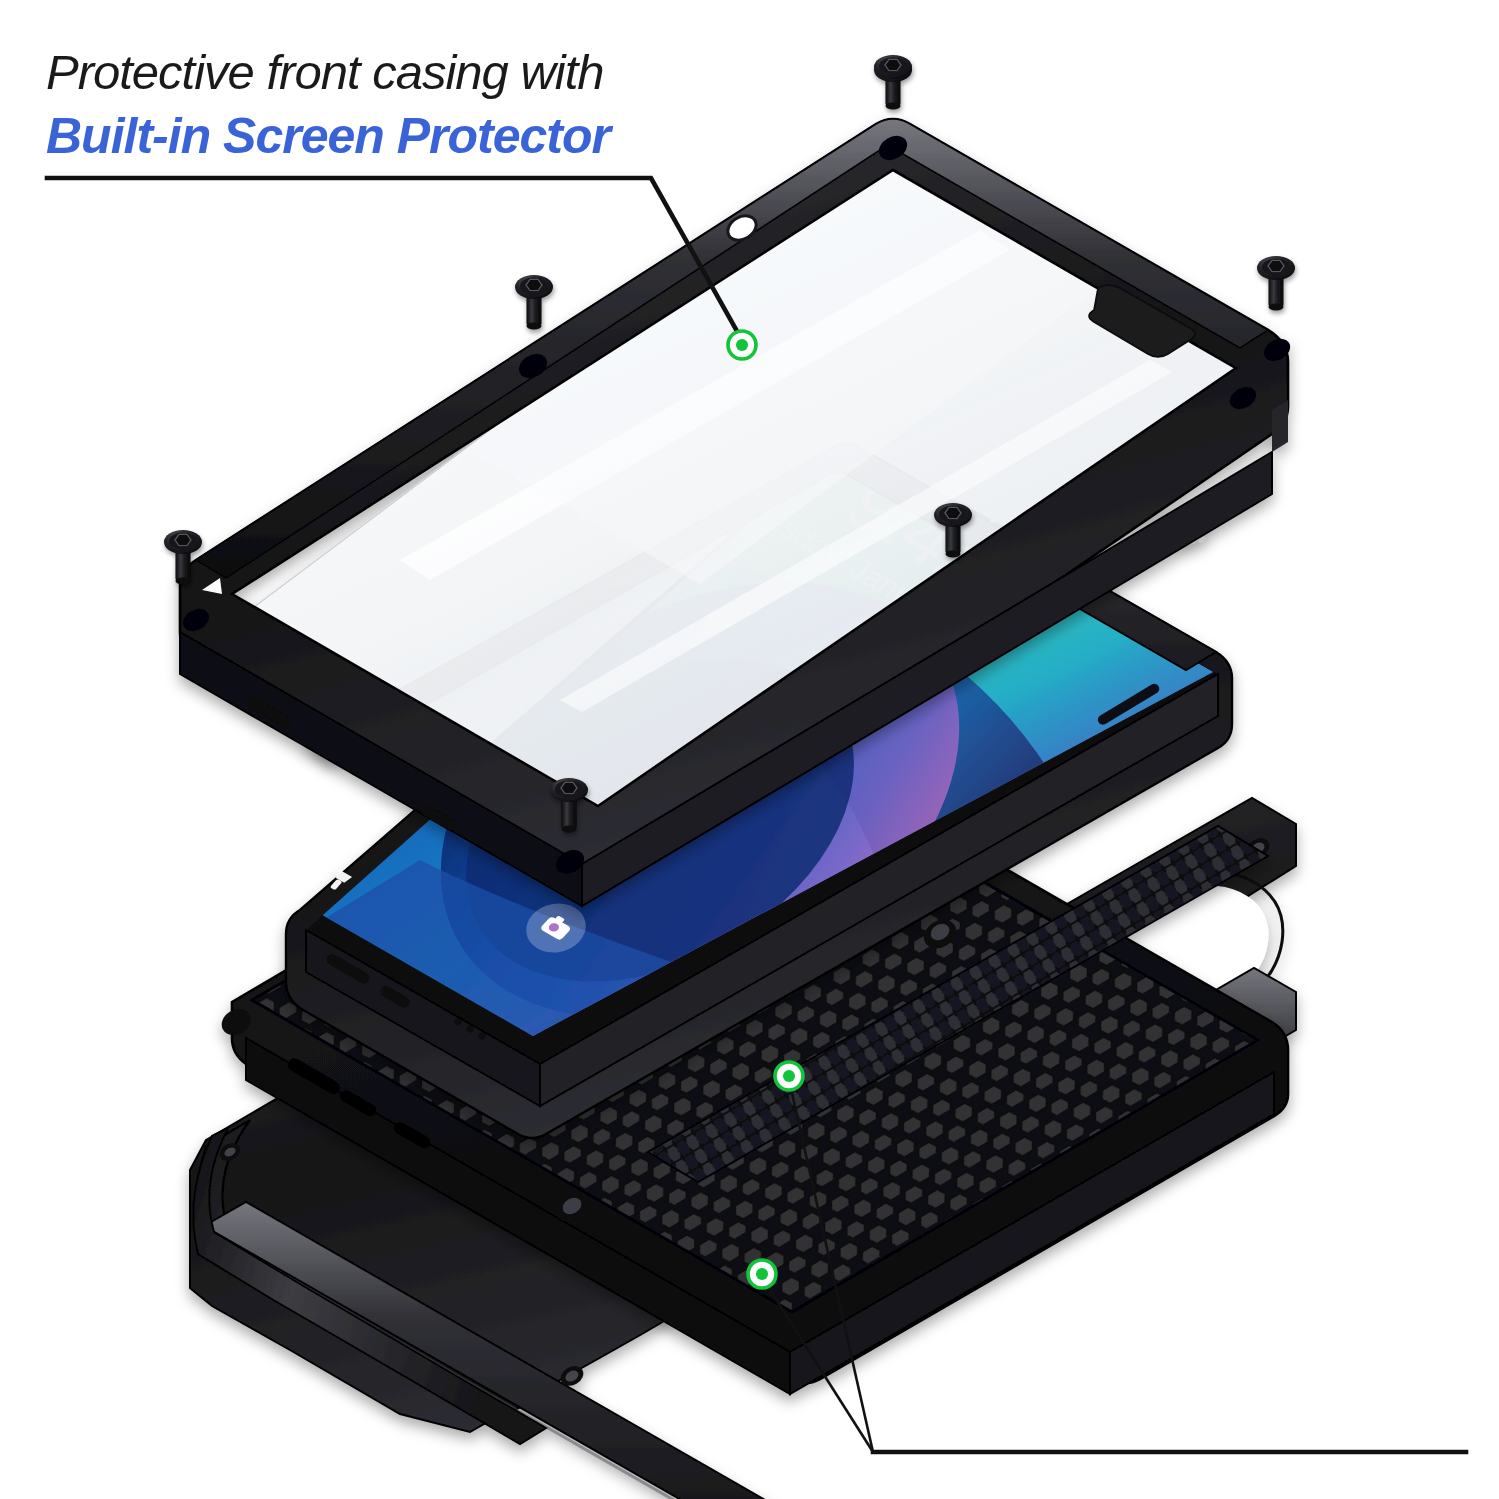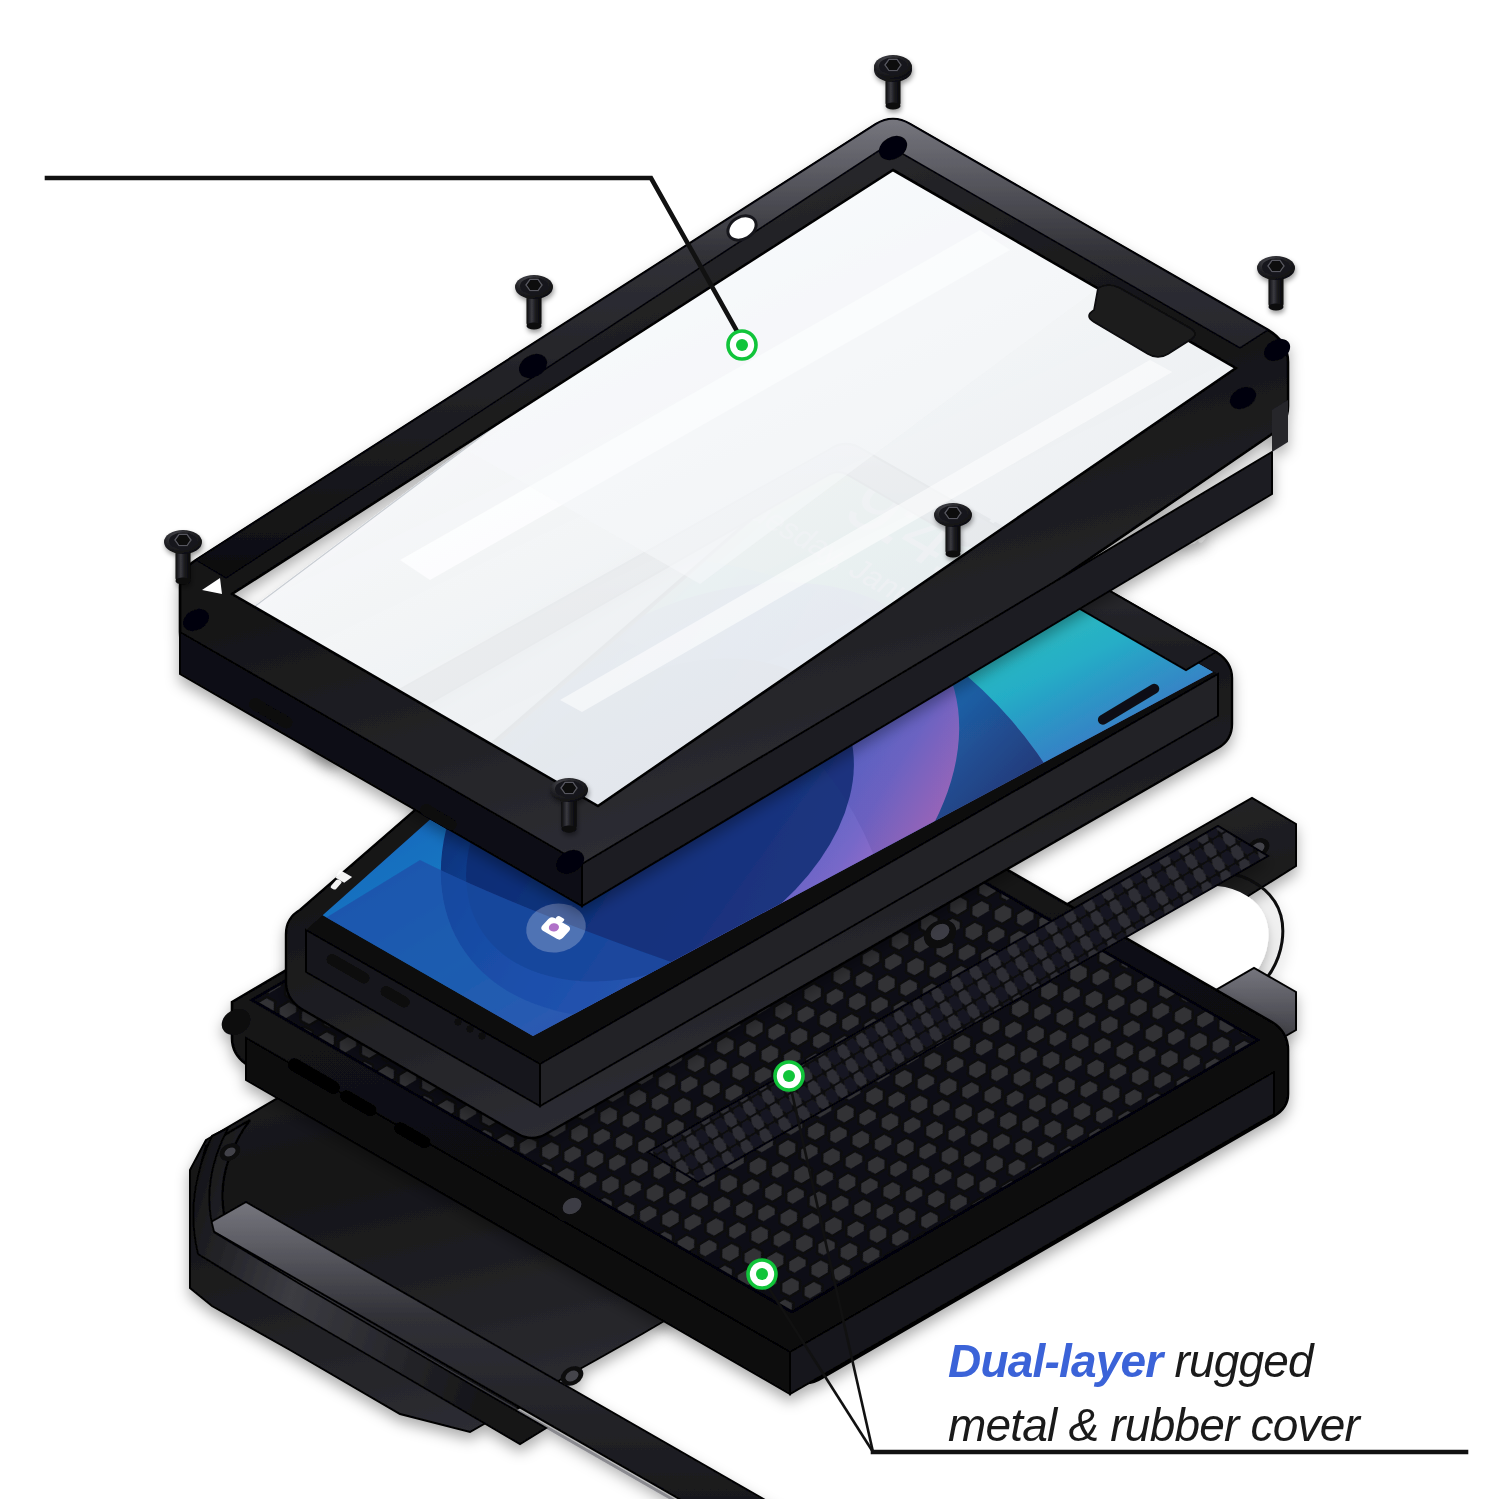--- a/index.html
+++ b/index.html
@@ -456,19 +456,19 @@
       <circle cx="789" cy="1076" r="14" fill="#ffffff" stroke="#11c43a" stroke-width="3.6"></circle>
       <circle cx="789" cy="1076" r="6" fill="#11c43a"></circle>
     </g>
     <g>
       <circle cx="762" cy="1274" r="14" fill="#ffffff" stroke="#11c43a" stroke-width="3.6"></circle>
       <circle cx="762" cy="1274" r="6" fill="#11c43a"></circle>
     </g>
   </g>
 </svg>
 
-
-<div class="callout" id="callout-bottom">
-  <div class="line1"><span class="hl">Dual-layer</span><span> rugged</span></div>
-  <div class="line2">metal &amp; rubber cover</div>
+<div class="callout" id="callout-top">
+  <div class="line1">Protective front casing with</div>
+  <div class="line2">Built-in Screen Protector</div>
 </div>
 
+
 </div>
 
 </body></html>

